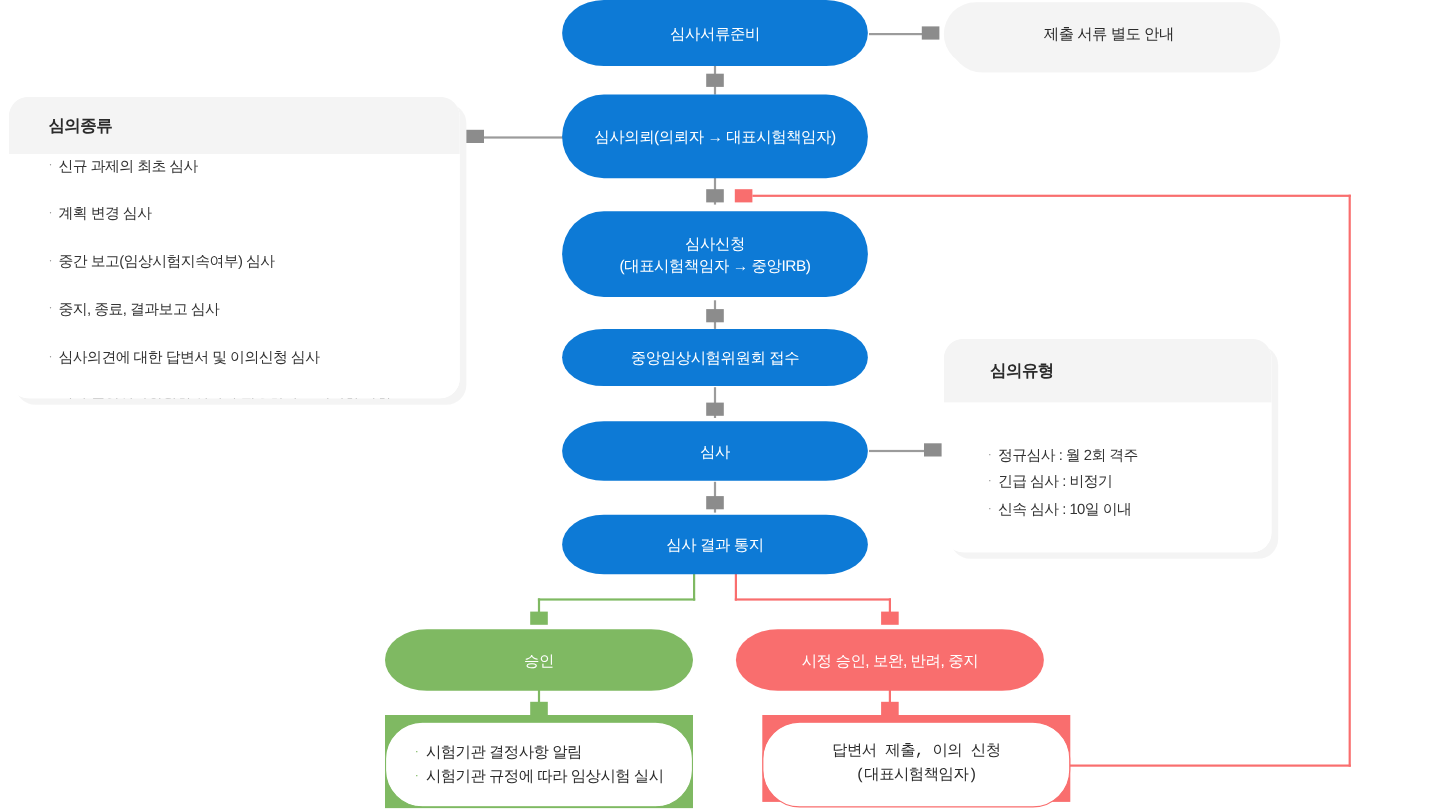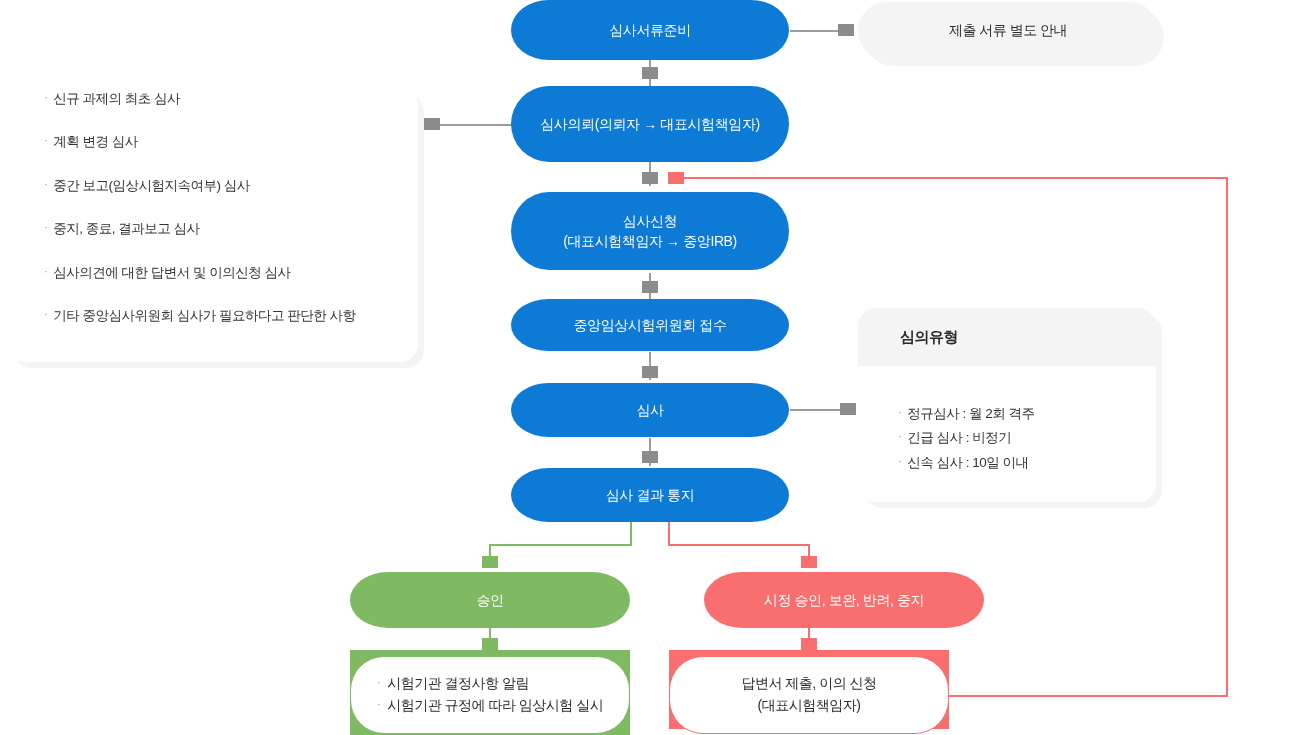--- a/index.html
+++ b/index.html
@@ -191,20 +191,23 @@
 
   <div class="proc blue" style="left:511px; top:0px; width:278px; height:60px;">
     <span>심사서류준비</span>
   </div>
 
   <div class="greynote" style="left:858px; top:2px; width:300px; height:58px;">
     <span>제출 서류 별도 안내</span>
   </div>
 
   <div class="panel" style="left:8px; top:88px; width:410px; height:274px;">
+    <div class="panel-head" style="height:52px;">
+      <span>심의종류</span>
+    </div>
     <div class="panel-body" style="height:222px; gap:30px; padding-top:8px;">
       <div class="li">
         <span class="bullet">·</span><span>신규 과제의 최초 심사</span>
       </div>
       <div class="li">
         <span class="bullet">·</span><span>계획 변경 심사</span>
       </div>
       <div class="li">
         <span class="bullet">·</span><span>중간 보고(임상시험지속여부) 심사</span>
       </div>
@@ -256,37 +259,37 @@
   </div>
 
   <div class="proc blue" style="left:511px; top:468px; width:278px; height:54px;">
     <span>심사 결과 통지</span>
   </div>
 
   <div class="proc green" style="left:350px; top:572px; width:280px; height:56px;">
     <span>승인</span>
   </div>
 
-  <div class="proc red" style="left:704px; top:572px; width:280px; height:56px;">
+  <div class="proc red" style="left:669px; top:572px; width:280px; height:56px;">
     <span>시정 승인, 보완, 반려, 중지</span>
   </div>
 
   <div class="outcome-wrap" style="left:350px; top:650px; width:280px; height:85px;">
     <div class="outcome-slab green"></div>
     <div class="outcome-card green left-align" style="left:0px; top:6px; width:280px; height:78px;">
       <div class="line">
         <span class="bullet">·</span><span>시험기관 결정사항 알림</span>
       </div>
       <div class="line">
         <span class="bullet">·</span><span>시험기관 규정에 따라 임상시험 실시</span>
       </div>
     </div>
   </div>
 
-  <div class="outcome-wrap" style="left:669px; top:650px; width:280px; height:79px;">
+  <div class="outcome-wrap" style="left:693px; top:650px; width:280px; height:79px;font-family:Liberation Mono, monospace;">
     <div class="outcome-slab red"></div>
     <div class="outcome-card red" style="left:0px; top:6px; width:280px; height:78px;">
       <div class="line">답변서 제출, 이의 신청</div>
       <div class="line">(대표시험책임자)</div>
     </div>
   </div>
 
 </div>
 
 </body></html>

